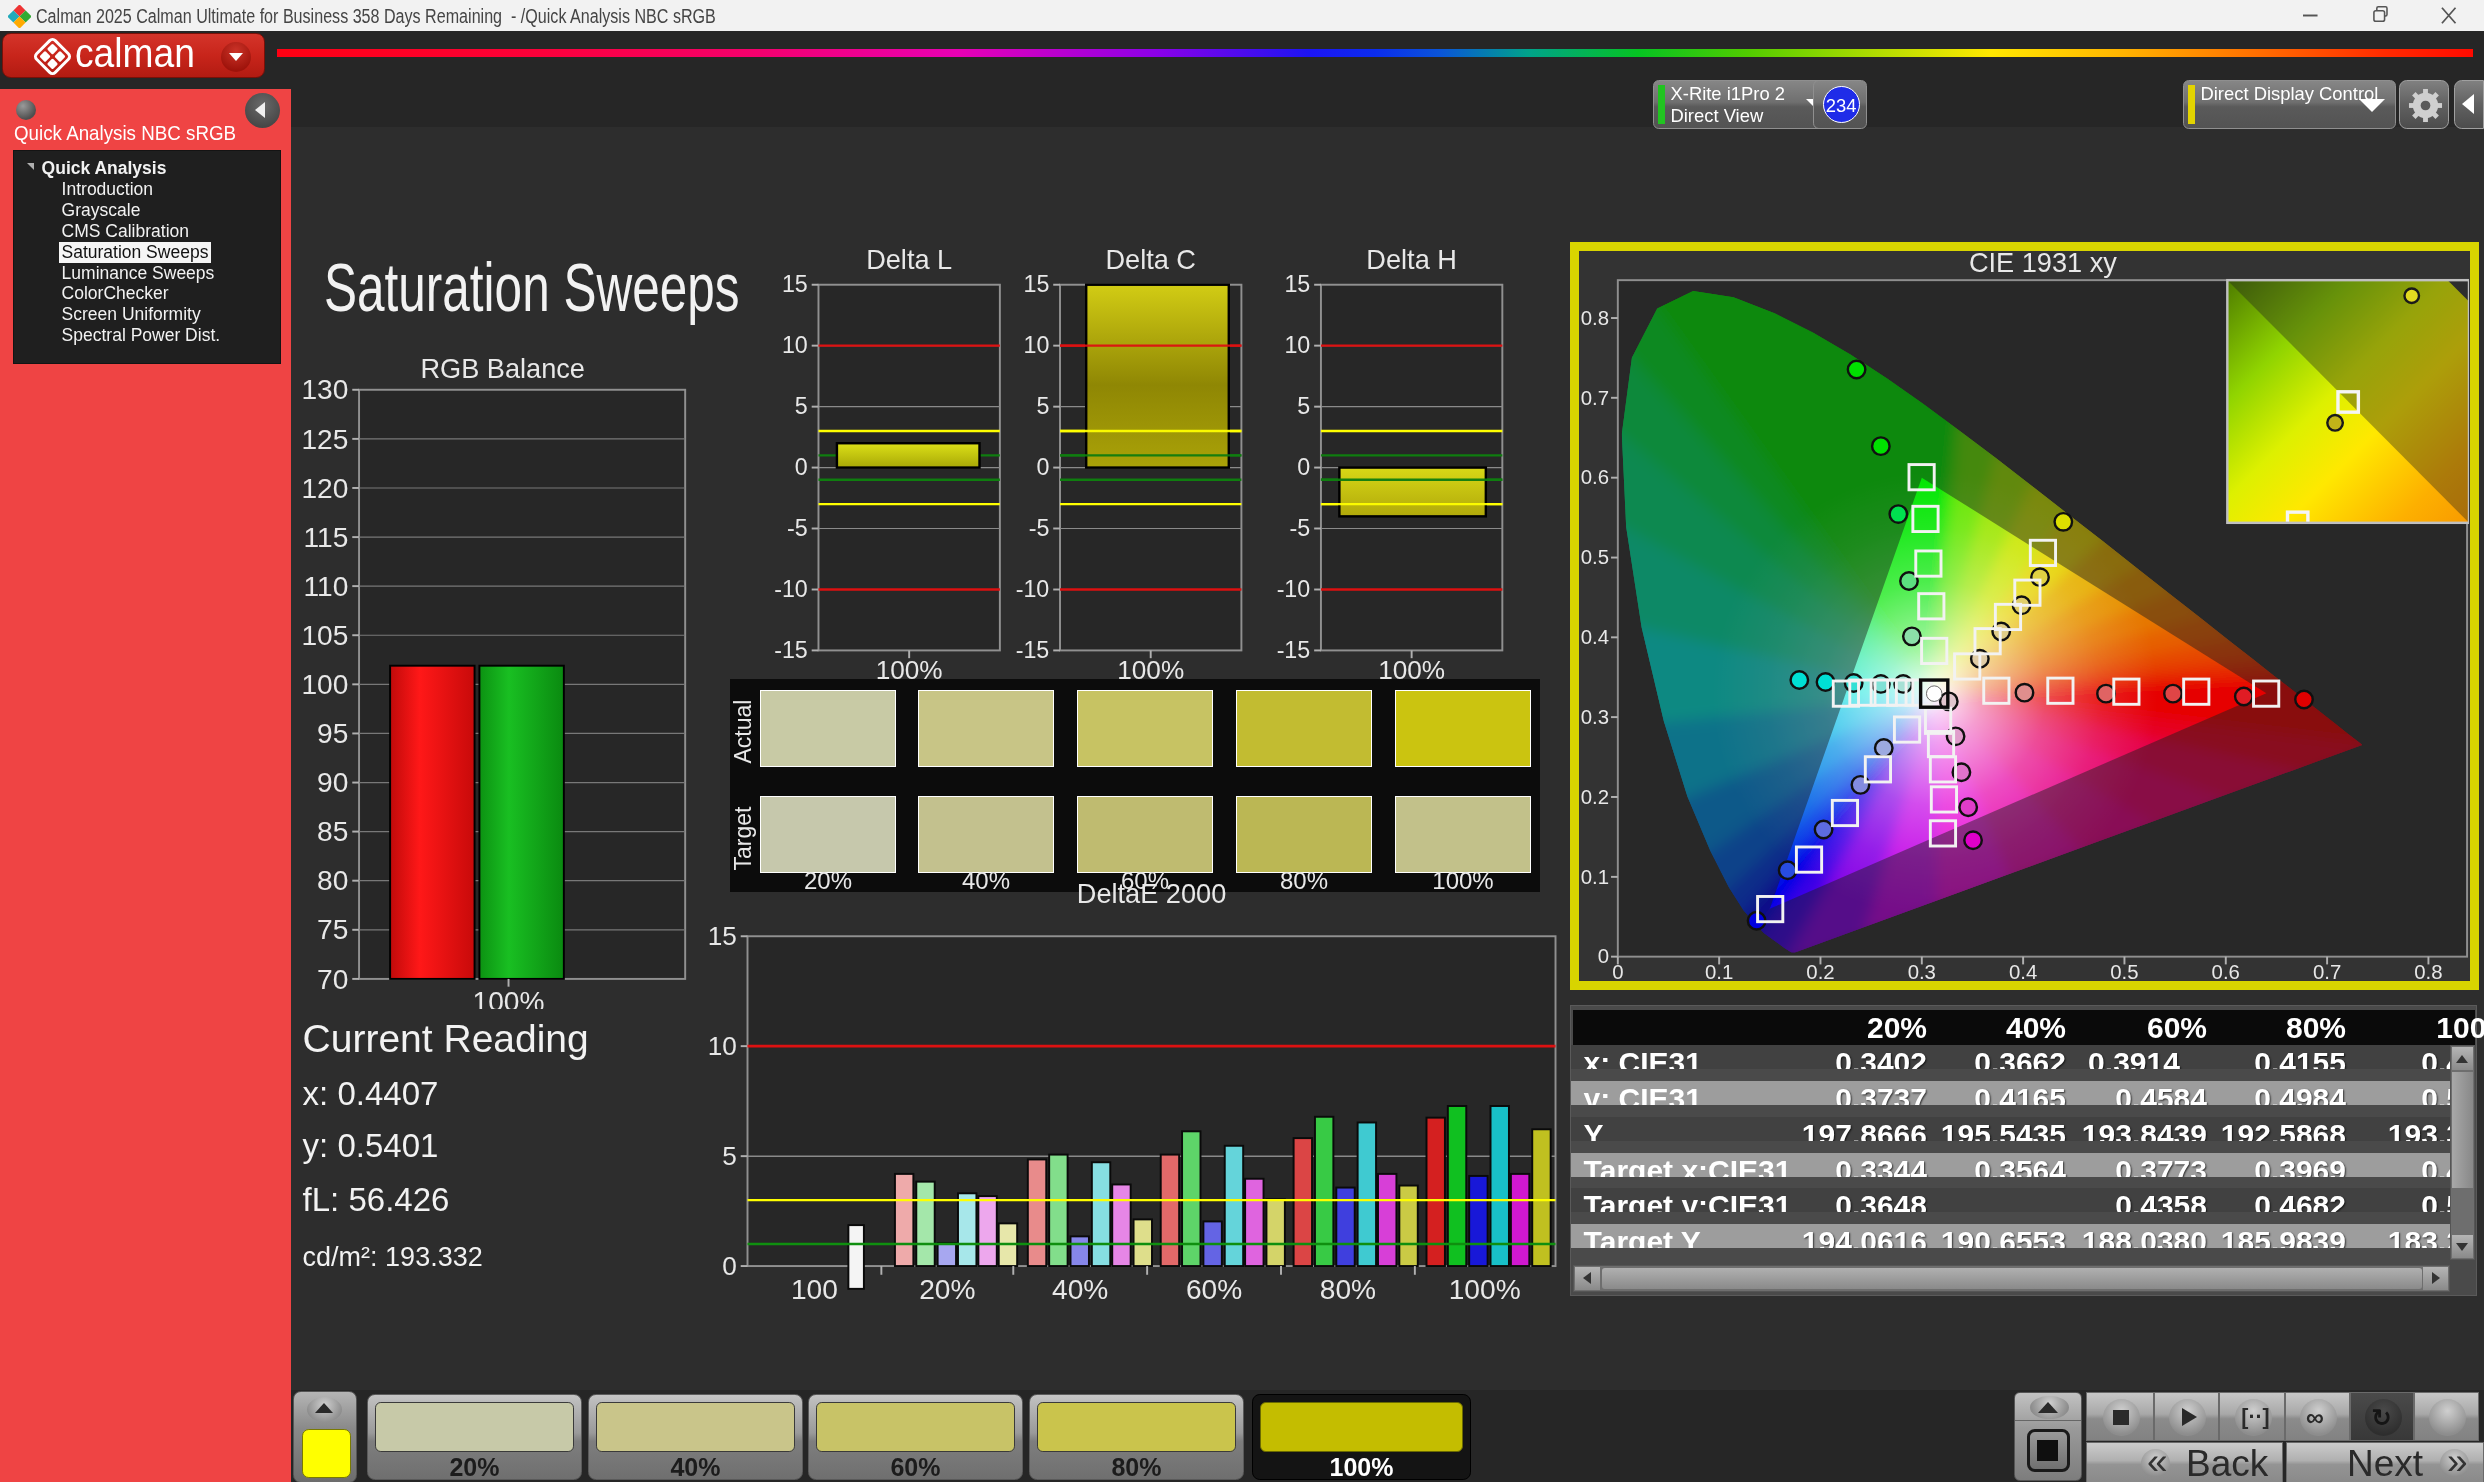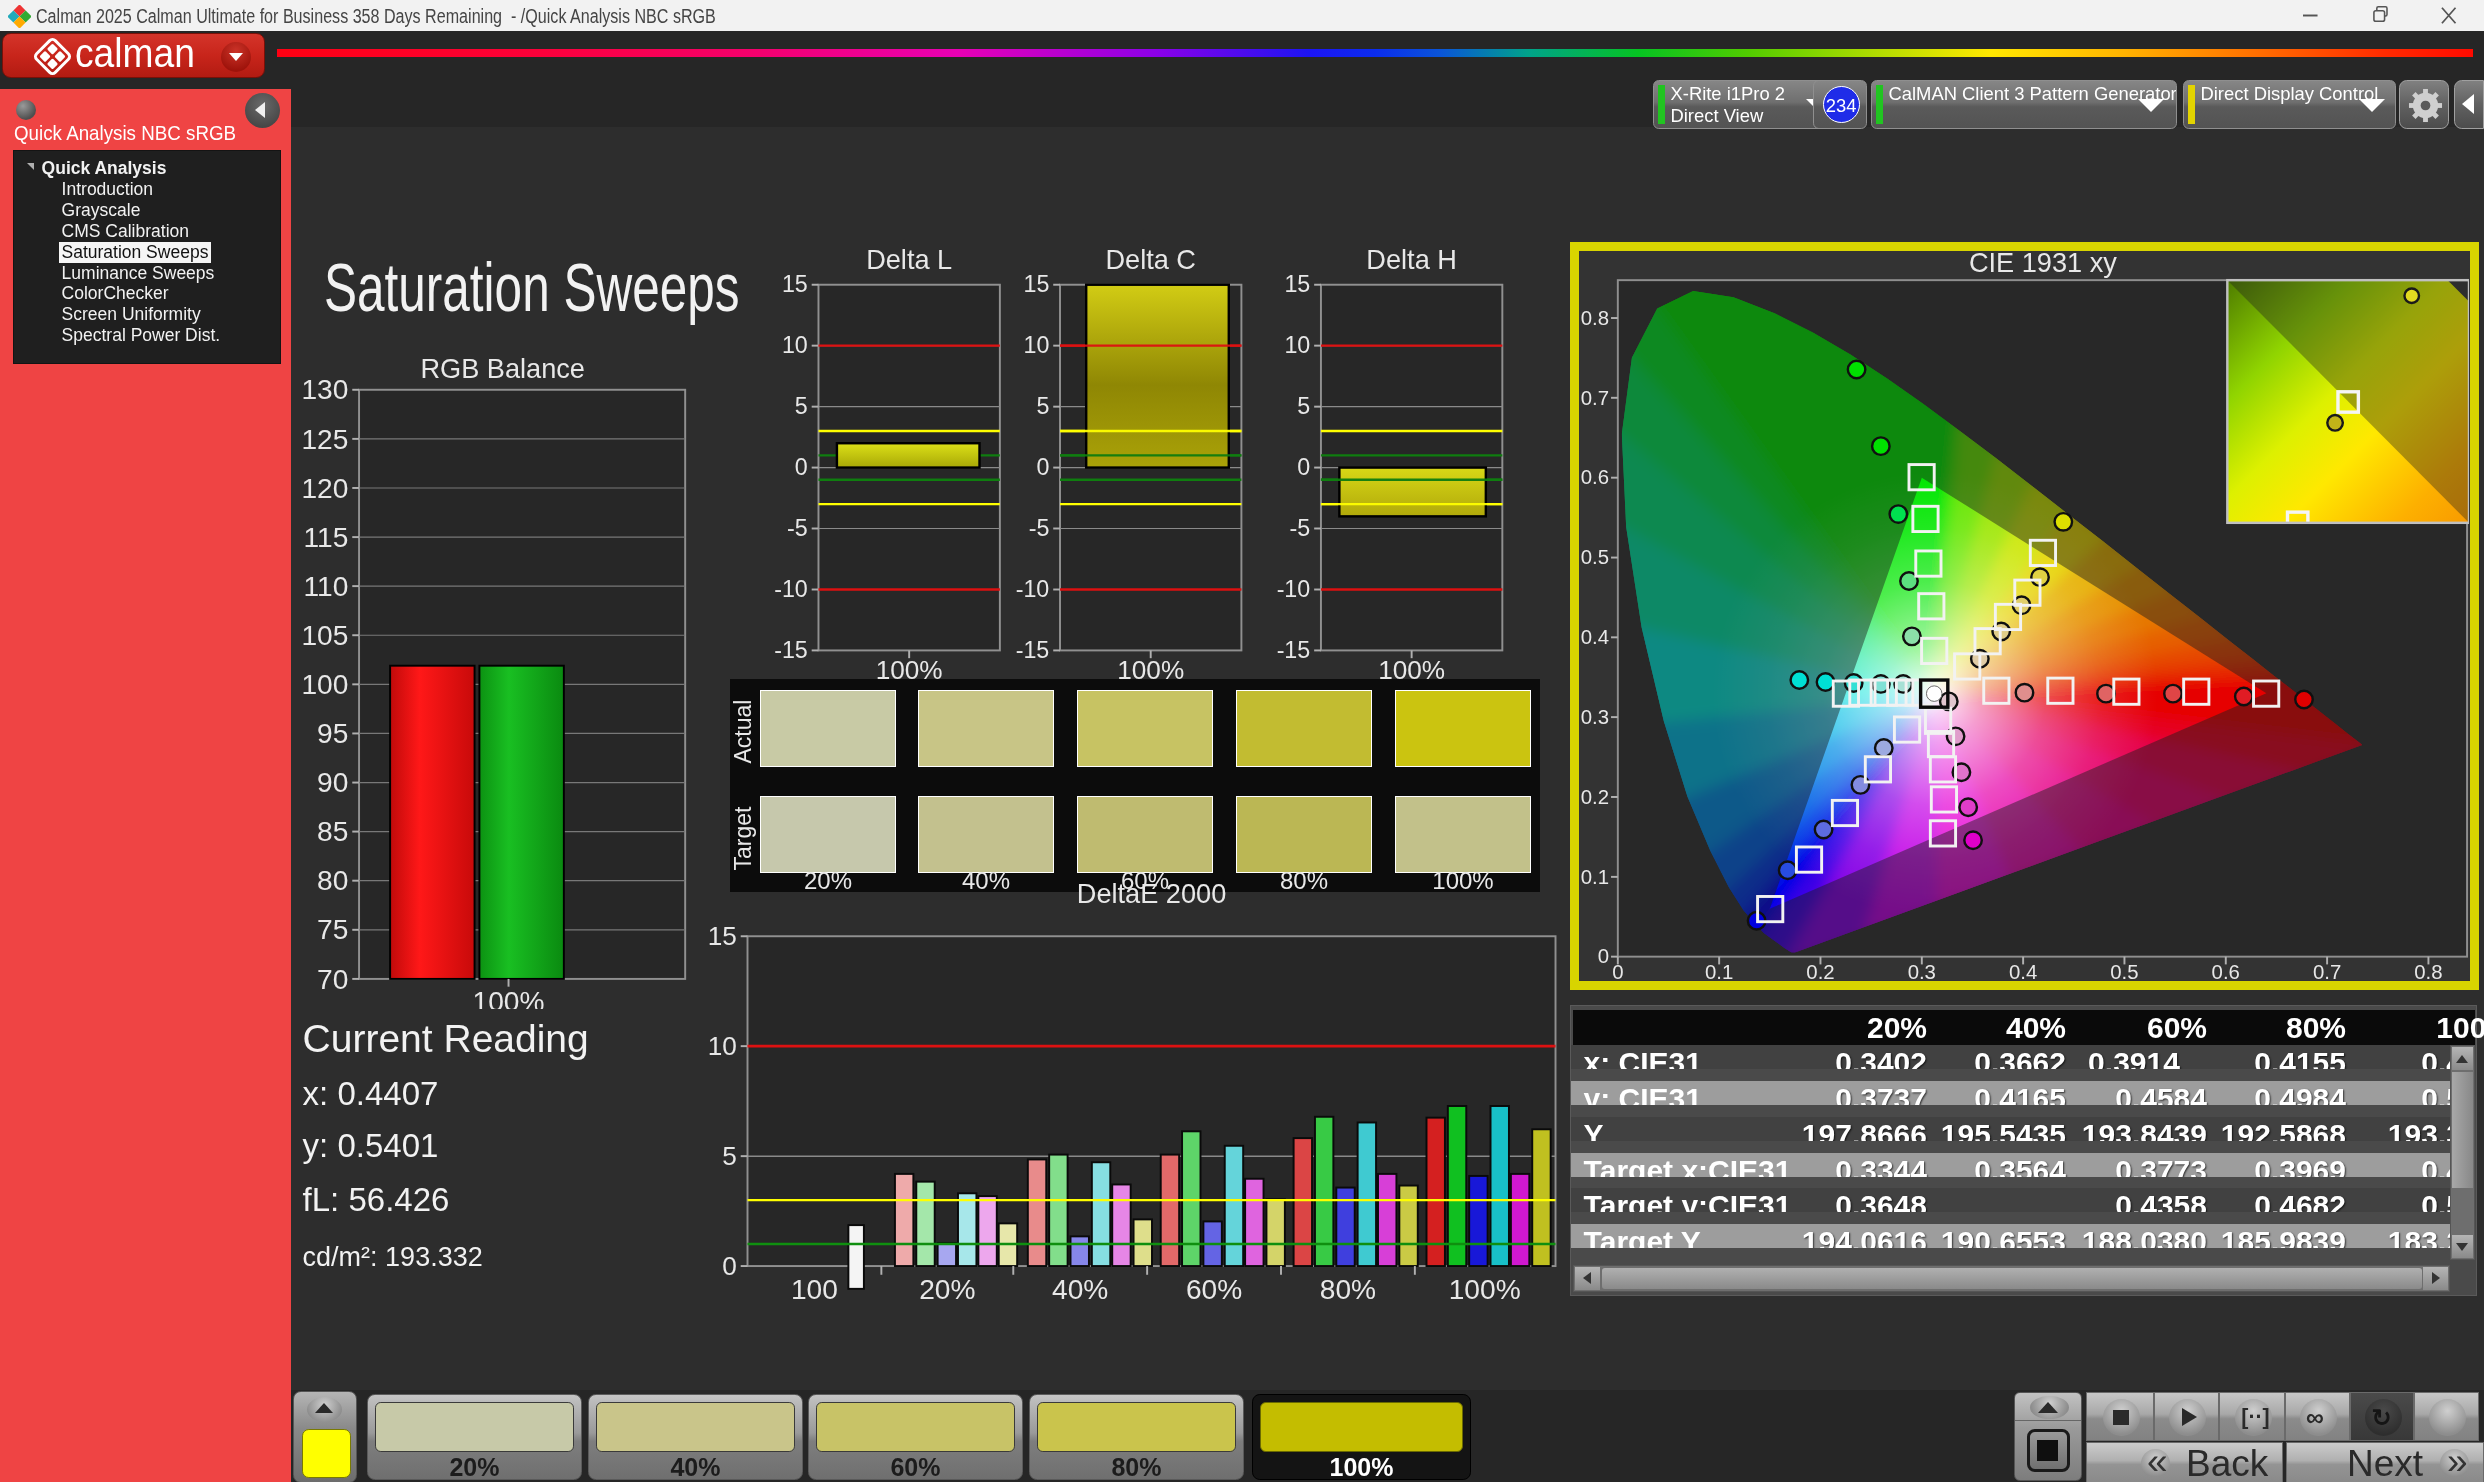--- a/index.html
+++ b/index.html
@@ -118,25 +118,20 @@
     </div>
     <div id="rainbow"></div>
 
     <div class="devbtn" style="left:1653px;width:188px;">
       <div class="devstripe" style="background:#21c421;"></div>
       <div class="devtxt">X-Rite i1Pro 2<br>Direct View</div>
       <div class="devarrow" style="right:7.8px;top:17.5px;"></div>
     </div>
     <div class="devbtn" style="left:1813px;width:54px;">
       <div class="abs" style="left:8.7px;top:4.9px;width:37px;height:37px;border-radius:50%;background:#1f2ce8;border:1.9px solid #fff;color:#fff;font-size:18.4px;text-align:center;line-height:37px;">234</div>
-    </div>
-    <div class="devbtn" style="left:1871px;width:306px;">
-      <div class="devstripe" style="background:#21c421;"></div>
-      <div class="devtxt">CalMAN Client 3 Pattern Generator</div>
-      <div class="devarrow" style="right:11.6px;top:17.5px;"></div>
     </div>
     <div class="devbtn" style="left:2183px;width:213px;">
       <div class="devstripe" style="background:#e3d400;"></div>
       <div class="devtxt">Direct Display Control</div>
       <div class="devarrow" style="right:9.7px;top:17.5px;"></div>
     </div>
     <div class="sqbtn" style="left:2399px;">
       <svg class="abs" style="left:7.8px;top:6.8px" width="35" height="35" viewBox="0 0 36 36">
         <circle cx="18" cy="18" r="13" fill="#cfcfcf"></circle>
           <circle cx="18" cy="18" r="5" fill="#5a5a5a"></circle>

